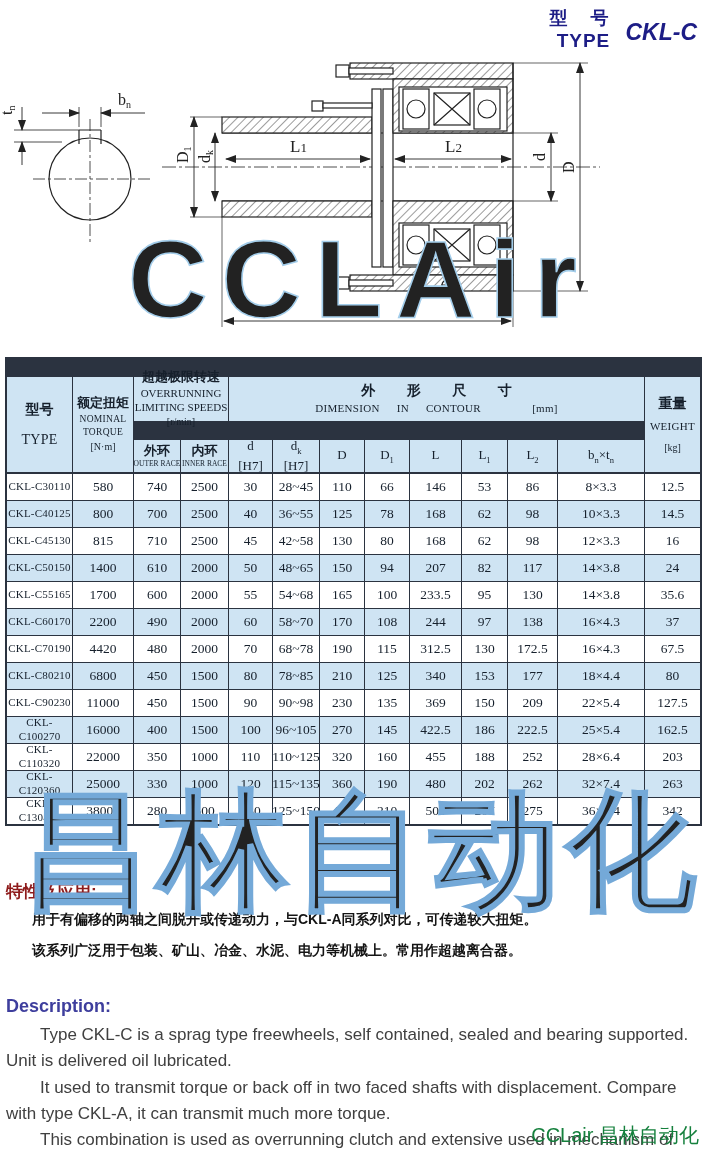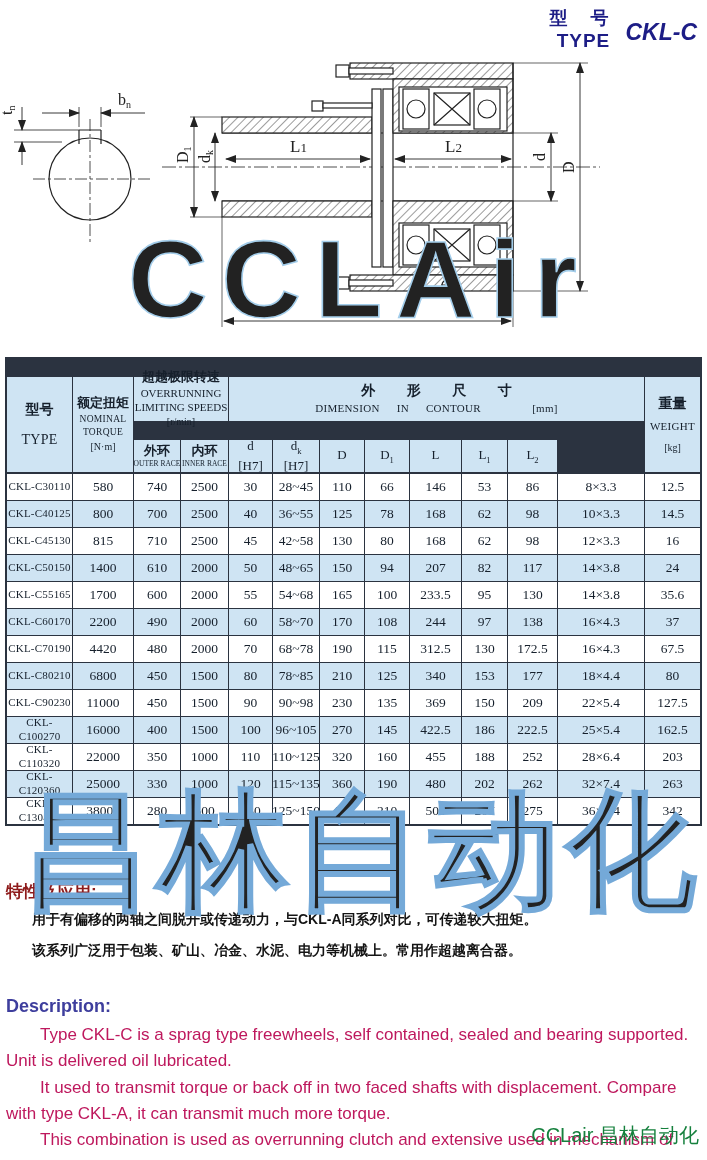--- a/index.html
+++ b/index.html
@@ -49,21 +49,21 @@
   .tbody { grid-auto-rows:26px; }
   .d { font-size:13.5px; }
   .model { font-size:11px; letter-spacing:0.2px; }
 
   
   .features { position:absolute; top:880px; left:6px; right:2px; z-index:2; }
   .features h3 { color:#8e1b1b; font-size:17px; font-family:"Liberation Sans",sans-serif; font-weight:bold; margin-bottom:6px; }
   .features p { margin:0 0 9px 26px; font-size:14px; font-weight:bold; font-family:"Liberation Sans",sans-serif; color:#141414; line-height:1.55; }
   .descr { position:absolute; top:996px; left:6px; right:4px; z-index:2; }
   .descr h3 { color:#3e3e9d; font-size:18px; font-family:"Liberation Sans",sans-serif; font-weight:bold; margin-bottom:5px; }
-  .descr p { font-size:17px; font-family:"Liberation Sans",sans-serif; color:#be185d; line-height:1.55; text-indent:2em; }
+  .descr p { font-size:17px; font-family:"Liberation Sans",sans-serif; color:#404040; line-height:1.55; text-indent:2em; }
 
   
   .wm-table { position:absolute; top:770px; left:18px; z-index:5; pointer-events:none; }
   .footer { position:absolute; top:1122px; right:8px; font-size:20px; font-family:"Liberation Sans",sans-serif; color:#15803d; z-index:6; white-space:nowrap; }
 
   svg text { font-family:"Liberation Serif", serif; fill:#222; }
   .wm-text { font-family:"Liberation Sans", sans-serif; font-weight:bold; }
 </style>
 </head>
 <body>
@@ -233,20 +233,23 @@
       <div><span>D</span><sub>1</sub></div>
     </div>
     <div class="cell hb sh g9">
       <div><span>L</span><sub></sub></div>
     </div>
     <div class="cell hb sh g10">
       <div><span>L</span><sub>1</sub></div>
     </div>
     <div class="cell hb sh g11">
       <div><span>L</span><sub>2</sub></div>
+    </div>
+    <div class="cell hb sh g12">
+      <div><span>b</span><sub>n</sub><span>×t</span><sub>n</sub></div>
     </div>
     <div class="cell hb c-weight">
       <span class="cn-h">重量</span>
       <span class="en-h">WEIGHT</span>
       <span class="unit-h">[kg]</span>
     </div>
   </div>
   <div class="tgrid tbody">
       <div class="cell d model">CKL-C30110</div>
       <div class="cell d">580</div>

